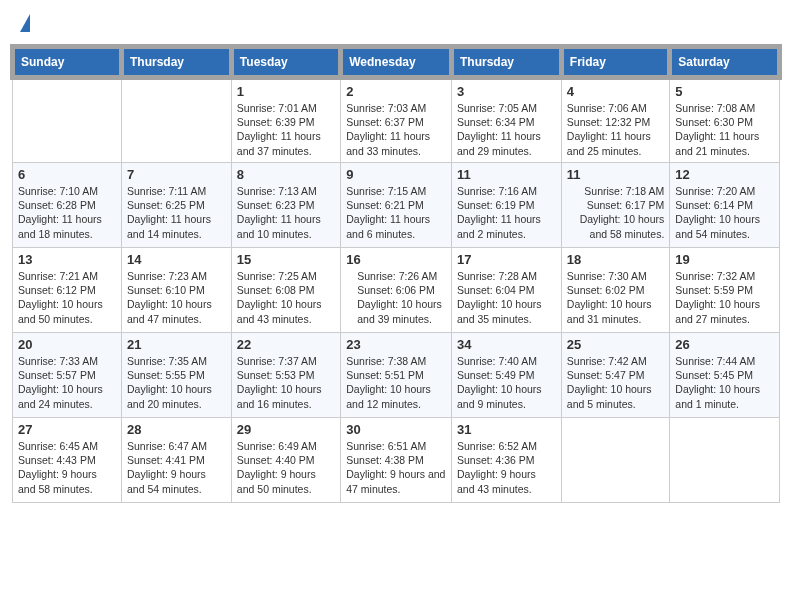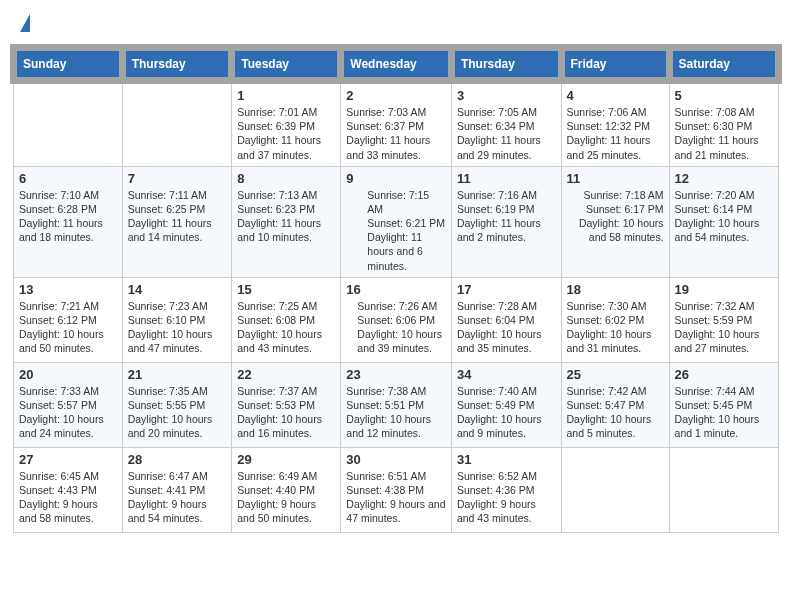--- a/index.html
+++ b/index.html
@@ -63,21 +63,21 @@
       border-collapse: collapse;
       font-size: 11px;
     }
     .day-header {
       background: #2e6db4;
       color: #fff;
       text-align: left;
       padding: 6px 6px;
       font-size: 12px;
       font-weight: bold;
-      border: 7px solid #a3a3a3;
+      border: 5px solid #a3a3a3;
     }
     td {
       border: 1px solid #ccc;
       vertical-align: top;
       padding: 4px 5px;
       width: 113px;
       min-height: 80px;
       height: 85px;
     }
     .date-num {
@@ -182,21 +182,21 @@
 Daylight: 11 hours and 14 minutes.</div>
         </td>
         <td>
           <div class="date-num">8</div>
           <div class="cell-detail" style="white-space: pre-line;">Sunrise: 7:13 AM
 Sunset: 6:23 PM
 Daylight: 11 hours and 10 minutes.</div>
         </td>
         <td>
           <div class="date-num">9</div>
-          <div class="cell-detail" style="white-space: pre-line; margin-left: 21px;">Sunrise: 7:15 AM
+          <div class="cell-detail" style="white-space: pre-line;">Sunrise: 7:15 AM
 Sunset: 6:21 PM
 Daylight: 11 hours and 6 minutes.</div>
         </td>
         <td>
           <div class="date-num">11</div>
           <div class="cell-detail" style="white-space: pre-line;">Sunrise: 7:16 AM
 Sunset: 6:19 PM
 Daylight: 11 hours and 2 minutes.</div>
         </td>
         <td>

